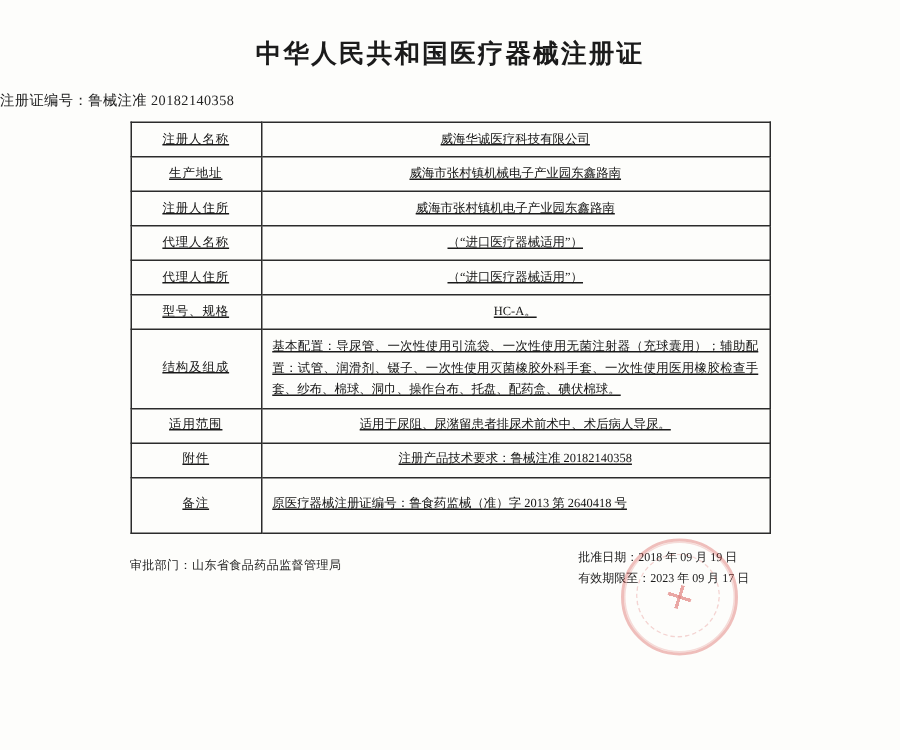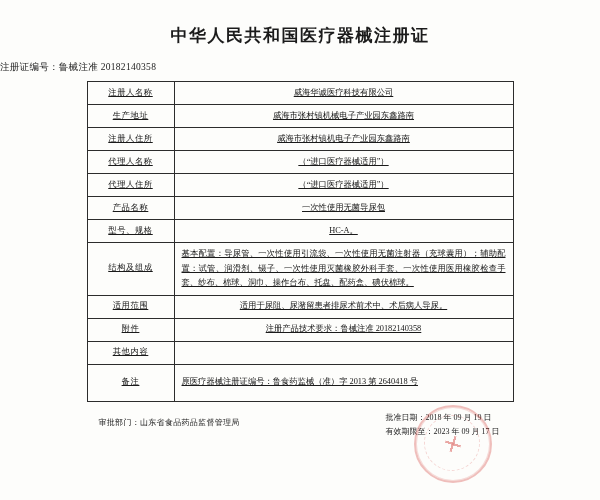--- a/index.html
+++ b/index.html
@@ -71,21 +71,21 @@
   }
   .row-tall td { height: 16px; }
   .footer {
     position: relative;
     width: 427px;
     margin: 9px auto 0 auto;
     height: 42px;
   }
   .approver {
     position: absolute;
-    left: 12px;
+    left: 0;
     top: 6px;
     font-size: 8px;
     color: #1c1c1c;
     letter-spacing: 0.3px;
   }
   .dates {
     position: absolute;
     right: 14px;
     top: 0;
     font-size: 8px;
@@ -157,42 +157,34 @@
       </tr>
       <tr class="row-tall">
         <td class="label">代理人名称</td>
         <td class="value">（“进口医疗器械适用”）</td>
       </tr>
       <tr class="row-tall">
         <td class="label">代理人住所</td>
         <td class="value">（“进口医疗器械适用”）</td>
       </tr>
       <tr class="row-tall">
-        <td class="label">产品名称</td>
-        <td class="value">一次性使用无菌导尿包</td>
-      </tr>
-      <tr class="row-tall">
         <td class="label">型号、规格</td>
         <td class="value">HC-A。</td>
       </tr>
       <tr>
         <td class="label">结构及组成</td>
         <td class="value wrapcell">基本配置：导尿管、一次性使用引流袋、一次性使用无菌注射器（充球囊用）；辅助配置：试管、润滑剂、镊子、一次性使用灭菌橡胶外科手套、一次性使用医用橡胶检查手套、纱布、棉球、洞巾、操作台布、托盘、配药盒、碘伏棉球。</td>
       </tr>
       <tr class="row-tall">
         <td class="label">适用范围</td>
         <td class="value">适用于尿阻、尿潴留患者排尿术前术中、术后病人导尿。</td>
       </tr>
       <tr class="row-tall">
         <td class="label">附件</td>
         <td class="value">注册产品技术要求：鲁械注准 20182140358</td>
-      </tr>
-      <tr class="row-tall">
-        <td class="label">其他内容</td>
-        <td class="value"></td>
       </tr>
       <tr>
         <td class="label" style="height:30px">备注</td>
         <td class="value wrapcell">原医疗器械注册证编号：鲁食药监械（准）字 2013 第 2640418 号</td>
       </tr>
     </tbody>
   </table>
 
   <div class="footer">
     <div class="approver">审批部门：山东省食品药品监督管理局</div>

